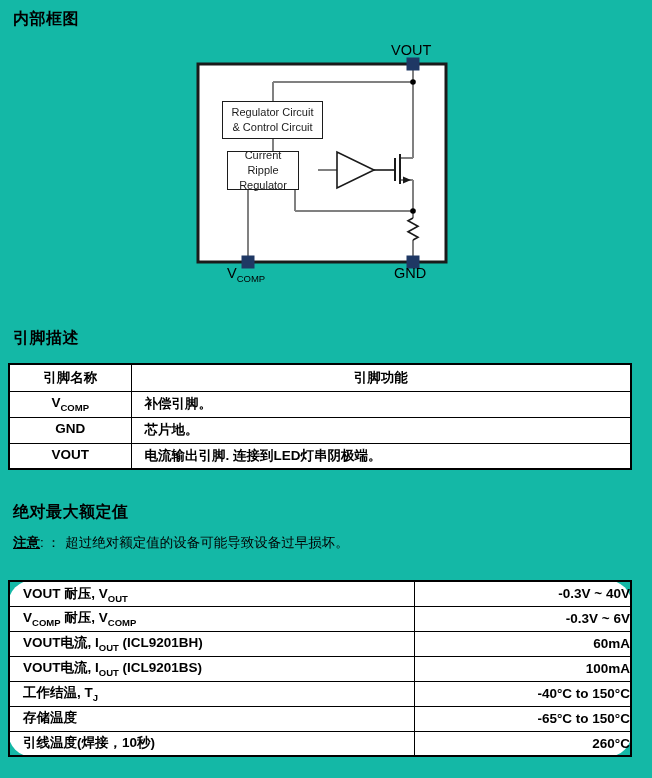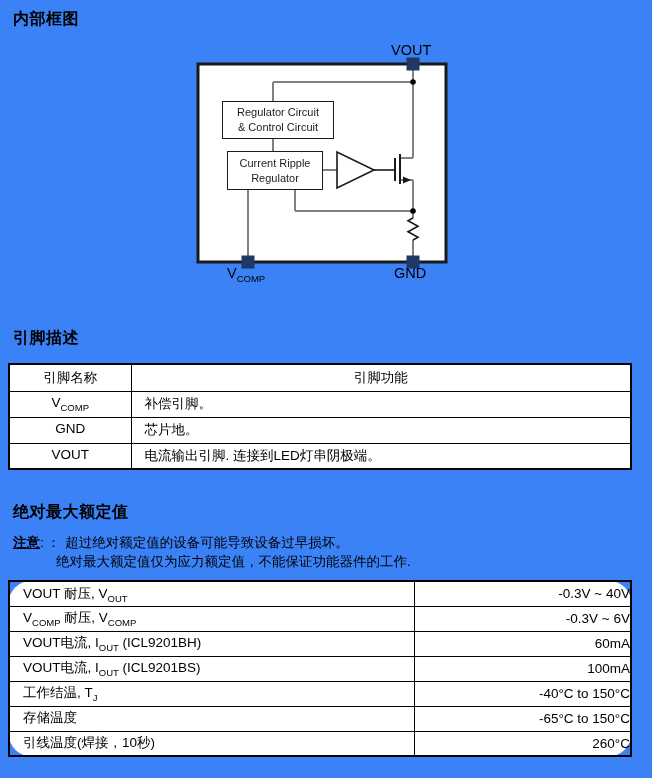--- a/index.html
+++ b/index.html
@@ -1,47 +1,47 @@
 <!DOCTYPE html>
 <html><head>
 <meta charset="utf-8">
 <style>
   * { margin:0; padding:0; box-sizing:border-box; }
   body { background:#fff; }
   .page {
-    position:relative; width:652px; height:778px; background:#3b82f6;
+    position:relative; width:652px; height:778px; background:#14b8a6;
     font-family:"Liberation Sans","DejaVu Sans",sans-serif; color:#000; overflow:hidden;
   }
   .heading { position:absolute; font-size:16px; font-weight:bold; letter-spacing:0.5px; }
   #h1 { left:13px; top:9px; }
   #h2 { left:13px; top:328px; }
   #h3 { left:13px; top:502px; }
 
   
   .diagram-svg { position:absolute; left:185px; top:40px; }
   .block {
     position:absolute; background:#fff; border:1.5px solid #1c1c1c;
     display:flex; flex-direction:column; justify-content:center;
     text-align:center; font-size:11px; line-height:15px; color:#1c1c1c;
   }
-  #reg-block { left:222px; top:101px; width:112px; height:38px; }
-  #rip-block { left:227px; top:151px; width:96px;  height:39px;justify-content:center; }
+  #reg-block { left:222px; top:101px; width:101px; height:38px; }
+  #rip-block { left:227px; top:151px; width:72px;  height:39px;justify-content:center; }
   .pin-label { position:absolute; font-size:14.5px; color:#000; white-space:nowrap; }
   #lbl-vout  { left:391px; top:42px; }
   #lbl-vcomp { left:227px; top:265px; }
   #lbl-gnd   { left:394px; top:265px; }
   .pin-label sub { font-size:9.5px; }
 
   
   table.dtable {
     position:absolute; border-collapse:collapse; table-layout:fixed;
     font-size:13.5px; background:#fff; border:2px solid #000;
   }
   table.dtable th, table.dtable td {
-    border:1px solid #000; font-weight:normal; vertical-align:middle;
+    border:1px solid #000; font-weight:bold; vertical-align:middle;
     white-space:nowrap; overflow:hidden;
   }
   #pin-table { left:8px; top:363px; width:624px; }
   #pin-table th { height:27px; text-align:center; }
   #pin-table td { height:26px; }
   #pin-table td.pname { text-align:center; }
   #pin-table td.pfunc, #pin-table th.pfunc-h { text-align:center;margin-left:24px; }
   #pin-table td.pfunc { text-align:left; padding-left:13px; }
 
   #ratings-table { left:8px; top:580px; width:624px;border-radius:25px; }
@@ -137,21 +137,20 @@
       <td class="pname"><span>VOUT</span><sub></sub></td>
       <td class="pfunc">电流输出引脚. 连接到LED灯串阴极端。</td>
     </tr>
   </tbody>
     </table>
 
   <div id="h3" class="heading">绝对最大额定值</div>
 
   <div class="notes">
     <div><span class="note-label">注意</span><span>:</span><span class="note-colon2">：</span><span>超过绝对额定值的设备可能导致设备过早损坏。</span></div>
-    <div class="note-line2">绝对最大额定值仅为应力额定值，不能保证功能器件的工作.</div>
   </div>
 
   <table id="ratings-table" class="dtable">
     <colgroup>
         <col style="width:405px">
         <col>
       </colgroup>
     <tbody>
         <tr>
       <td class="param"><span>VOUT 耐压, V</span><sub>OUT</sub><span></span><sub></sub></td>

